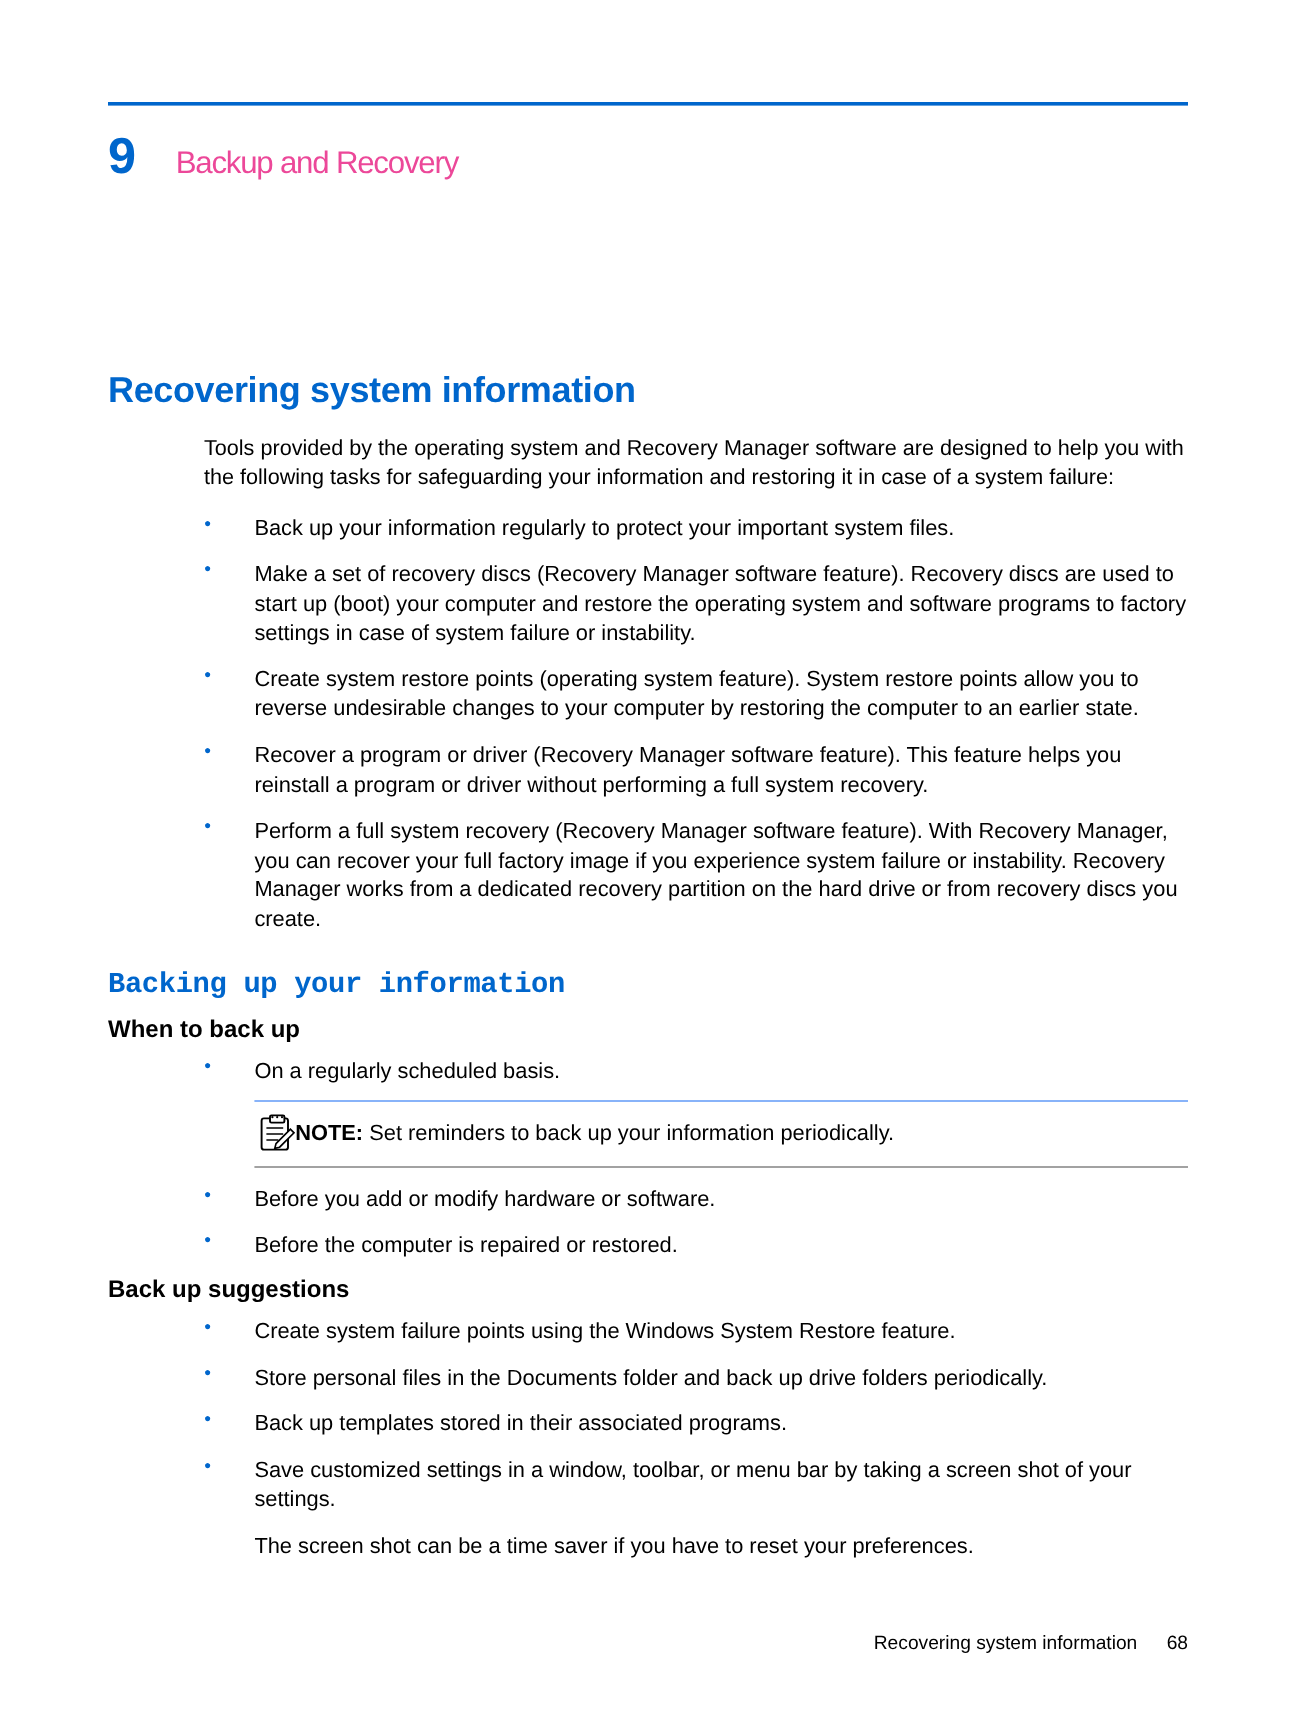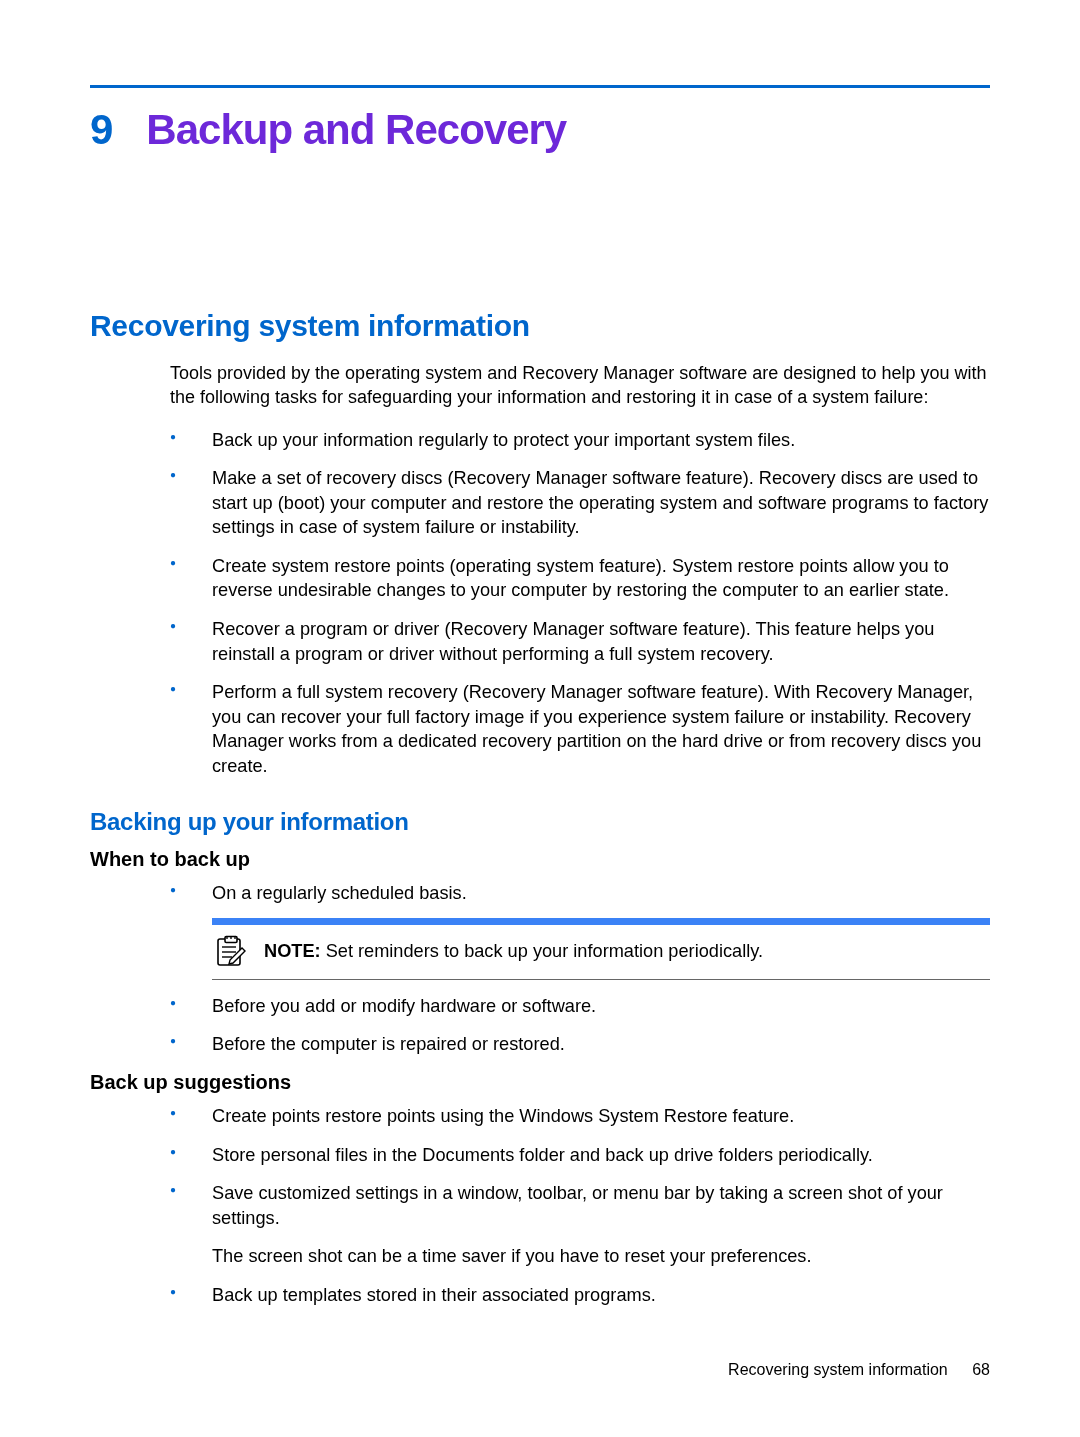--- a/index.html
+++ b/index.html
@@ -1,31 +1,31 @@
 <!DOCTYPE html>
 <html><head>
 <meta charset="utf-8">
 <style>
   * { box-sizing: border-box; margin: 0; padding: 0; }
   html, body { width: 1080px; height: 1437px; background: #fff; font-family: Arial, Helvetica, sans-serif; color: #000; }
   .page { position: relative; width: 1080px; height: 1437px; padding: 85px 90px 60px 90px; }
   .top-rule { border: none; border-top: 3px solid #0066cc; margin: 0 0 18px 0; }
   .chapter-line { display: flex; align-items: baseline; gap: 34px; margin-bottom: 155px; }
   .chapter-num { font-size: 42px; font-weight: 900; color: #0066cc; letter-spacing: -1px; }
-  .chapter-title { font-size: 42px; font-weight: 700; color: #6d28d9; letter-spacing: -1px; }
+  .chapter-title { font-size: 26px; font-weight: 400; color: #ec4899; letter-spacing: -1px; }
   .h1 { font-size: 30px; font-weight: 900; color: #0066cc; margin-bottom: 18px; letter-spacing: -0.3px; }
-  .h2 { font-size: 24px; font-weight: 900; color: #0066cc; margin: 30px 0 12px 0; letter-spacing: -0.3px; }
+  .h2 { font-size: 24px; font-weight: 900; color: #0066cc; margin: 30px 0 12px 0; letter-spacing: -0.3px; font-family: Liberation Mono, monospace; }
   .h3 { font-size: 20px; font-weight: 900; color: #000000; margin: 8px 0 10px 0; }
   .body-text { font-size: 18px; line-height: 1.35; margin: 0 0 18px 80px; }
   ul.bulleted { list-style: none; margin: 0 0 8px 80px; }
   ul.bulleted > li { position: relative; padding-left: 42px; font-size: 18.2px; line-height: 1.35; margin-bottom: 14px; }
   ul.bulleted > li::before { content: "●"; position: absolute; left: 0; top: 2px; color: #0066cc; font-size: 10px; }
   ul.suggestions > li { margin-bottom: 14px; }
   .suggestion-sub { margin-top: 14px; }
-  .note-box { margin: 12px 0 14px 0; padding: 10px 0; border-top: 7px solid #3b82f6; border-bottom: 1px solid #666; display: flex; align-items: center; gap: 18px; }
+  .note-box { margin: 12px 0 14px 0; padding: 10px 0; border-top: 1px solid #3b82f6; border-bottom: 1px solid #666; display: flex; align-items: center; }
   .note-icon { width: 34px; height: 34px; flex: none; }
   .note-text { font-size: 18.2px; line-height: 1.3; }
   .note-label { font-weight: 900; }
   .footer { position: absolute; bottom: 58px; right: 90px; font-size: 16px; }
   .footer-title { margin-right: 20px; }
 </style>
 </head>
 <body>
 
 <div class="page">
@@ -76,27 +76,27 @@
         </span>
       </div>
     </li>
     <li>Before you add or modify hardware or software.</li>
     <li>Before the computer is repaired or restored.</li>
   </ul>
 
   <h3 class="h3">Back up suggestions</h3>
 
   <ul class="bulleted suggestions">
-    <li>Create points restore points using the Windows System Restore feature.</li>
+    <li>Create system failure points using the Windows System Restore feature.</li>
     <li>Store personal files in the Documents folder and back up drive folders periodically.</li>
+    <li>Back up templates stored in their associated programs.</li>
     <li>
       <span>Save customized settings in a window, toolbar, or menu bar by taking a screen shot of your settings.</span>
       <div class="suggestion-sub">The screen shot can be a time saver if you have to reset your preferences.</div>
     </li>
-    <li>Back up templates stored in their associated programs.</li>
   </ul>
 
   <div class="footer">
     <span class="footer-title">Recovering system information</span>
     <span>68</span>
   </div>
 
 </div>
 
 </body></html>

